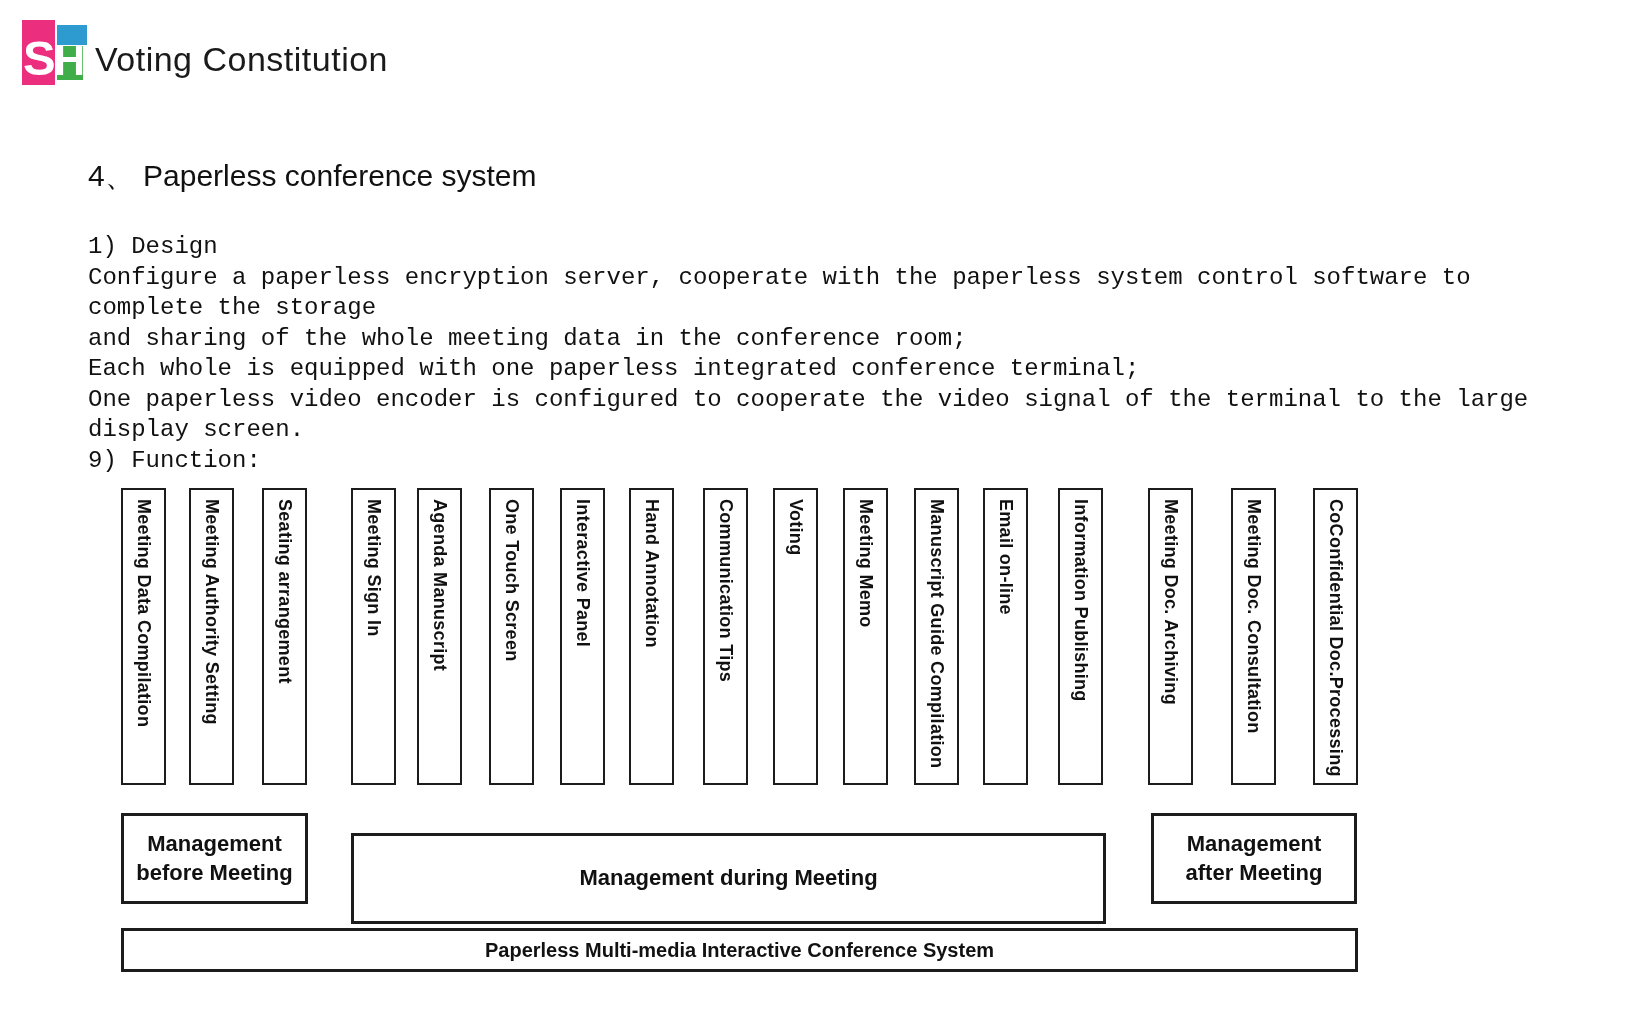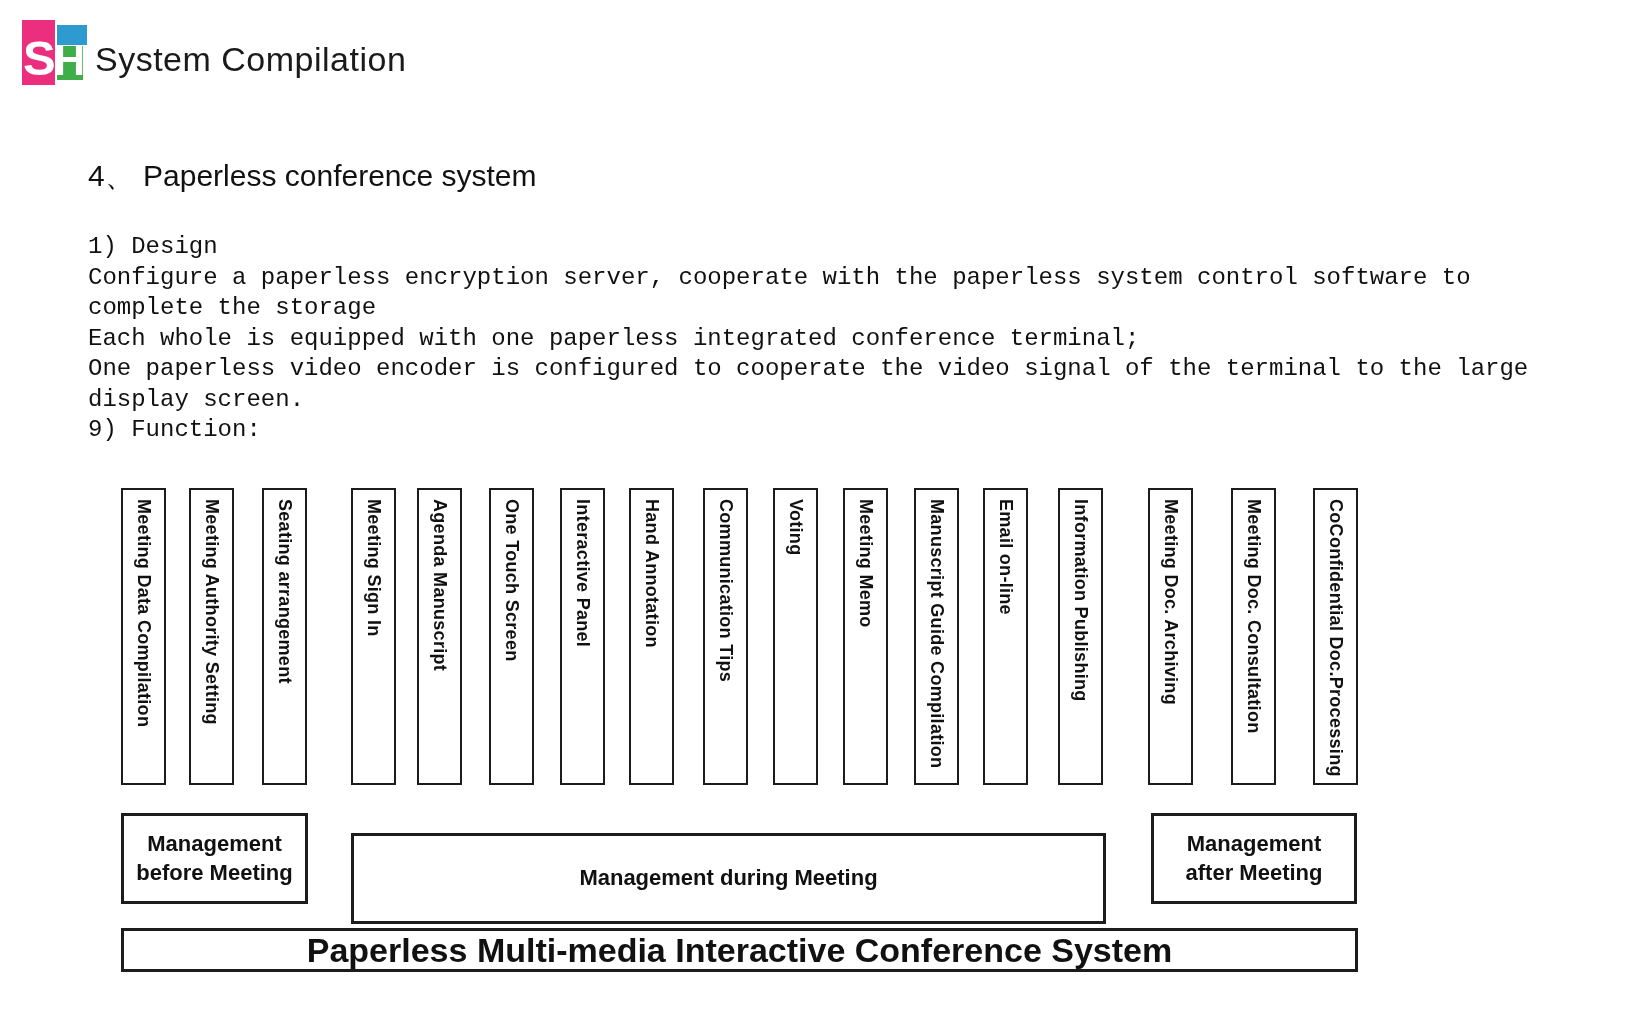--- a/index.html
+++ b/index.html
@@ -57,41 +57,42 @@
     line-height: 1.3; white-space: pre-line; color: #111111;
   }
   .mbox-before { left: 121px;  width: 187px; }
   .mbox-during { left: 351px;  width: 755px; margin-top: 20px; }
   .mbox-after  { left: 1151px; width: 206px; }
 
   .sysbox {
     position: absolute; left: 121px; top: 928px; width: 1237px; height: 44px;
     border: 3px solid #1c1c1c; background: #ffffff;
     display: flex; align-items: center; justify-content: center;
-    font-size: 34px; font-weight: 700; color: #111111;
+    font-size: 20px; font-weight: 700; color: #111111;
   }
 </style>
 </head>
 <body>
 
 <div class="logo">
   <div class="logo-pink"></div>
   <div class="logo-blue"></div>
   <div class="logo-green"></div>
   <div class="logo-letter logo-s">S</div>
   <div class="logo-letter logo-h">H</div>
 </div>
 
-<div class="page-title">System Compilation</div>
+<div class="page-title">Voting Constitution</div>
 
 <div class="section-heading">4、 Paperless conference system</div>
 
 <div class="body-text">
   <div>1) Design</div>
   <div>Configure a paperless encryption server, cooperate with the paperless system control software to complete the storage</div>
+  <div>and sharing of the whole meeting data in the conference room;</div>
   <div>Each whole is equipped with one paperless integrated conference terminal;</div>
   <div>One paperless video encoder is configured to cooperate the video signal of the terminal to the large display screen.</div>
   <div>9) Function:</div>
 </div>
 
 <div class="vbox" style="left:121px">
     <span>Meeting Data Compilation</span>
   </div>
 <div class="vbox" style="left:189px">
     <span>Meeting Authority Setting</span>

